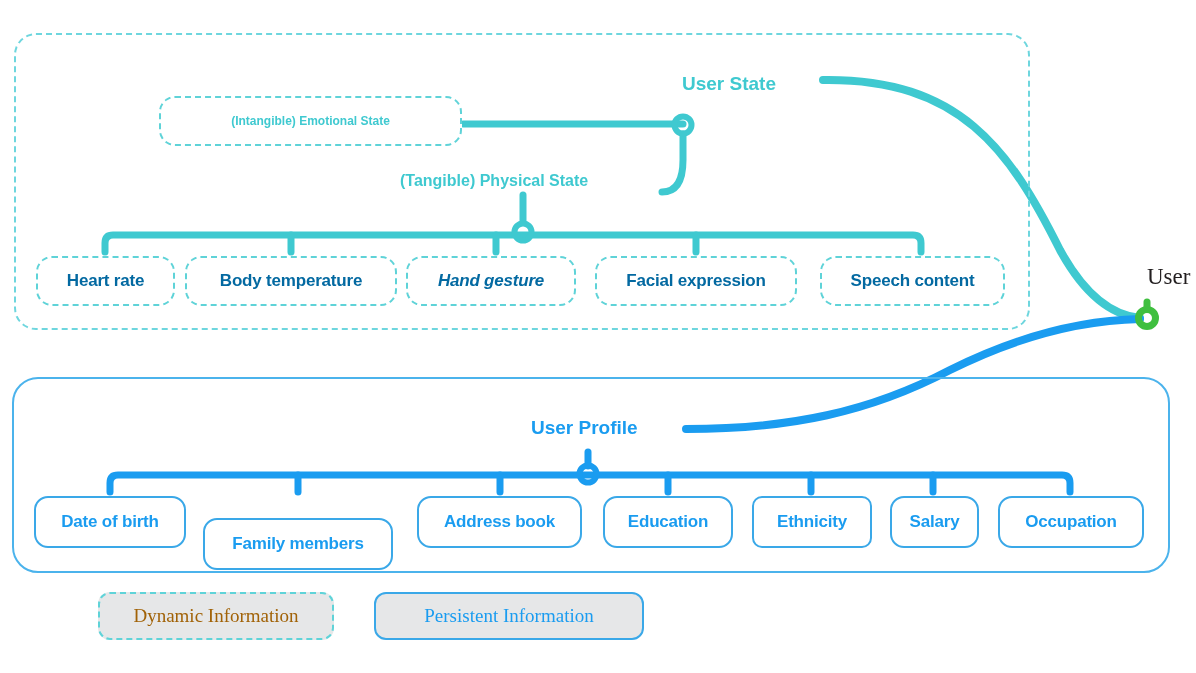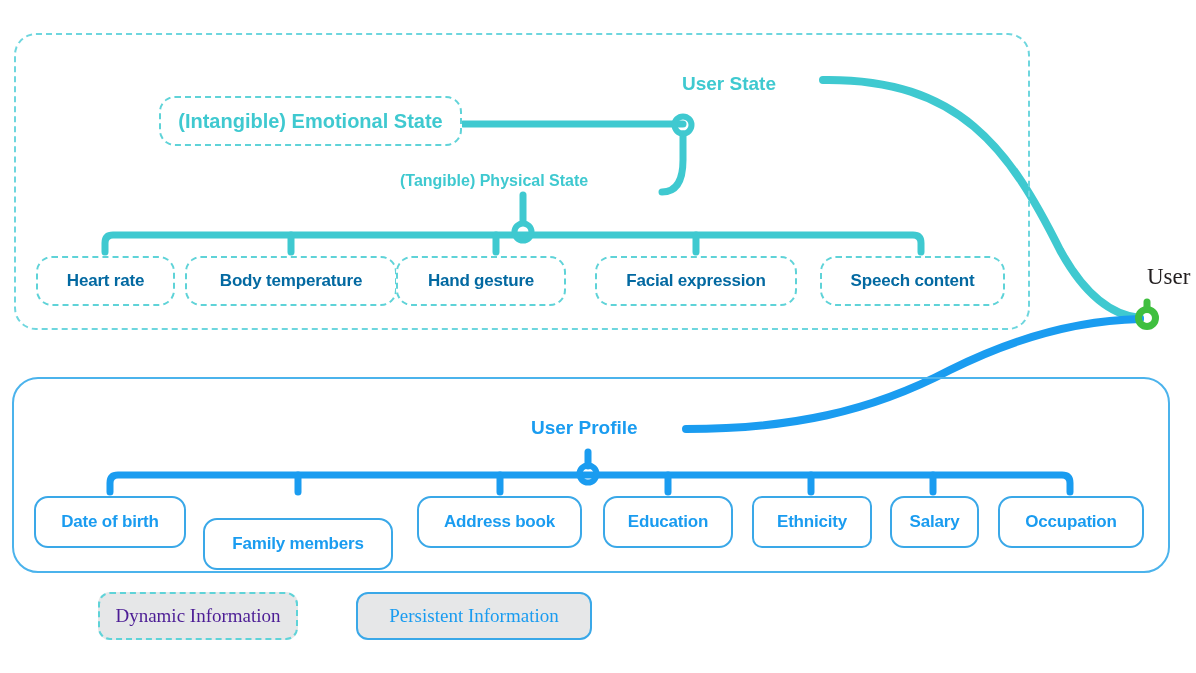--- a/index.html
+++ b/index.html
@@ -103,21 +103,21 @@
     width: 303px;
     height: 50px;
     box-sizing: border-box;
     border: 2px dashed #5fd3d8;
     border-radius: 16px;
     display: flex;
     align-items: center;
     justify-content: center;
     color: #3fc9d0;
     font-weight: bold;
-    font-size: 20px;
+    font-size: 12px;
     white-space: nowrap;
     background: #ffffff;
   }
   .hub-label-profile {
     color: #1a9cf0;
     left: 531px;
     top: 417px;
   }
 
   
@@ -141,28 +141,28 @@
     height: 48px;
     border-radius: 12px;
     background: #e6e7e8;
     font-family: "Liberation Serif", serif;
     font-size: 19px;
     white-space: nowrap;
   }
   .legend-dynamic {
     left: 98px;
     top: 592px;
-    width: 200px;
+    width: 236px;
     border: 2px dashed #5fd3d8;
-    color: #4c1d95;
+    color: #a16207;
   }
   .legend-persistent {
-    left: 356px;
+    left: 374px;
     top: 592px;
-    width: 236px;
+    width: 270px;
     border: 2px solid #3aa8e8;
     color: #1a9cf0;
   }
 </style>
 </head>
 <body>
 
 <div id="canvas">
 
   <svg id="wires" viewBox="0 0 1196 673" xmlns="http://www.w3.org/2000/svg">
@@ -204,21 +204,21 @@
   <div class="panel panel-dynamic"></div>
 
   <div class="hub-label hub-label-state">User State</div>
 
   <div class="hub-label-emotion-box">(Intangible) Emotional State</div>
 
   <div class="hub-label hub-label-physical">(Tangible) Physical State</div>
 
   <div class="node node-dyn" style="left:36px; width:139px;">Heart rate</div>
   <div class="node node-dyn" style="left:185px; width:212px;">Body temperature</div>
-  <div class="node node-dyn" style="left:396px; width:170px;">Hand gesture</div>
+  <div class="node node-dyn" style="left:406px; width:170px;font-style:italic;">Hand gesture</div>
   <div class="node node-dyn" style="left:595px; width:202px;">Facial expression</div>
   <div class="node node-dyn" style="left:820px; width:185px;">Speech content</div>
 
   <div class="panel panel-persistent"></div>
 
   <div class="hub-label hub-label-profile">User Profile</div>
 
   <div class="node node-per" style="left:34px; width:152px;">Date of birth</div>
   <div class="node node-per" style="left:203px; width:190px;margin-top:22px;">Family members</div>
   <div class="node node-per" style="left:417px; width:165px;">Address book</div>

